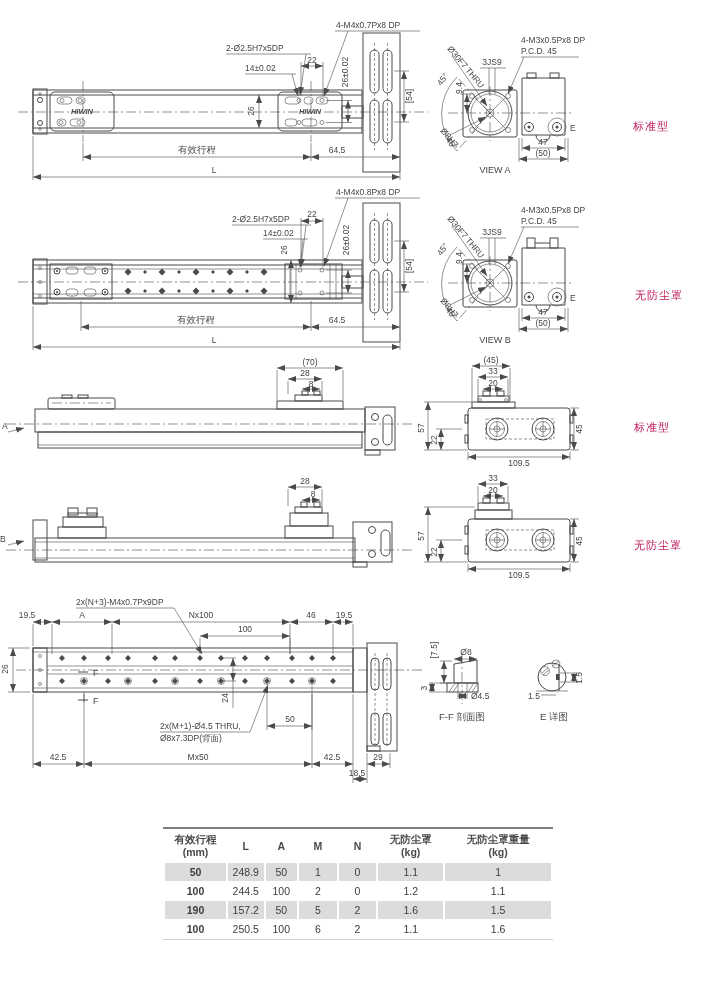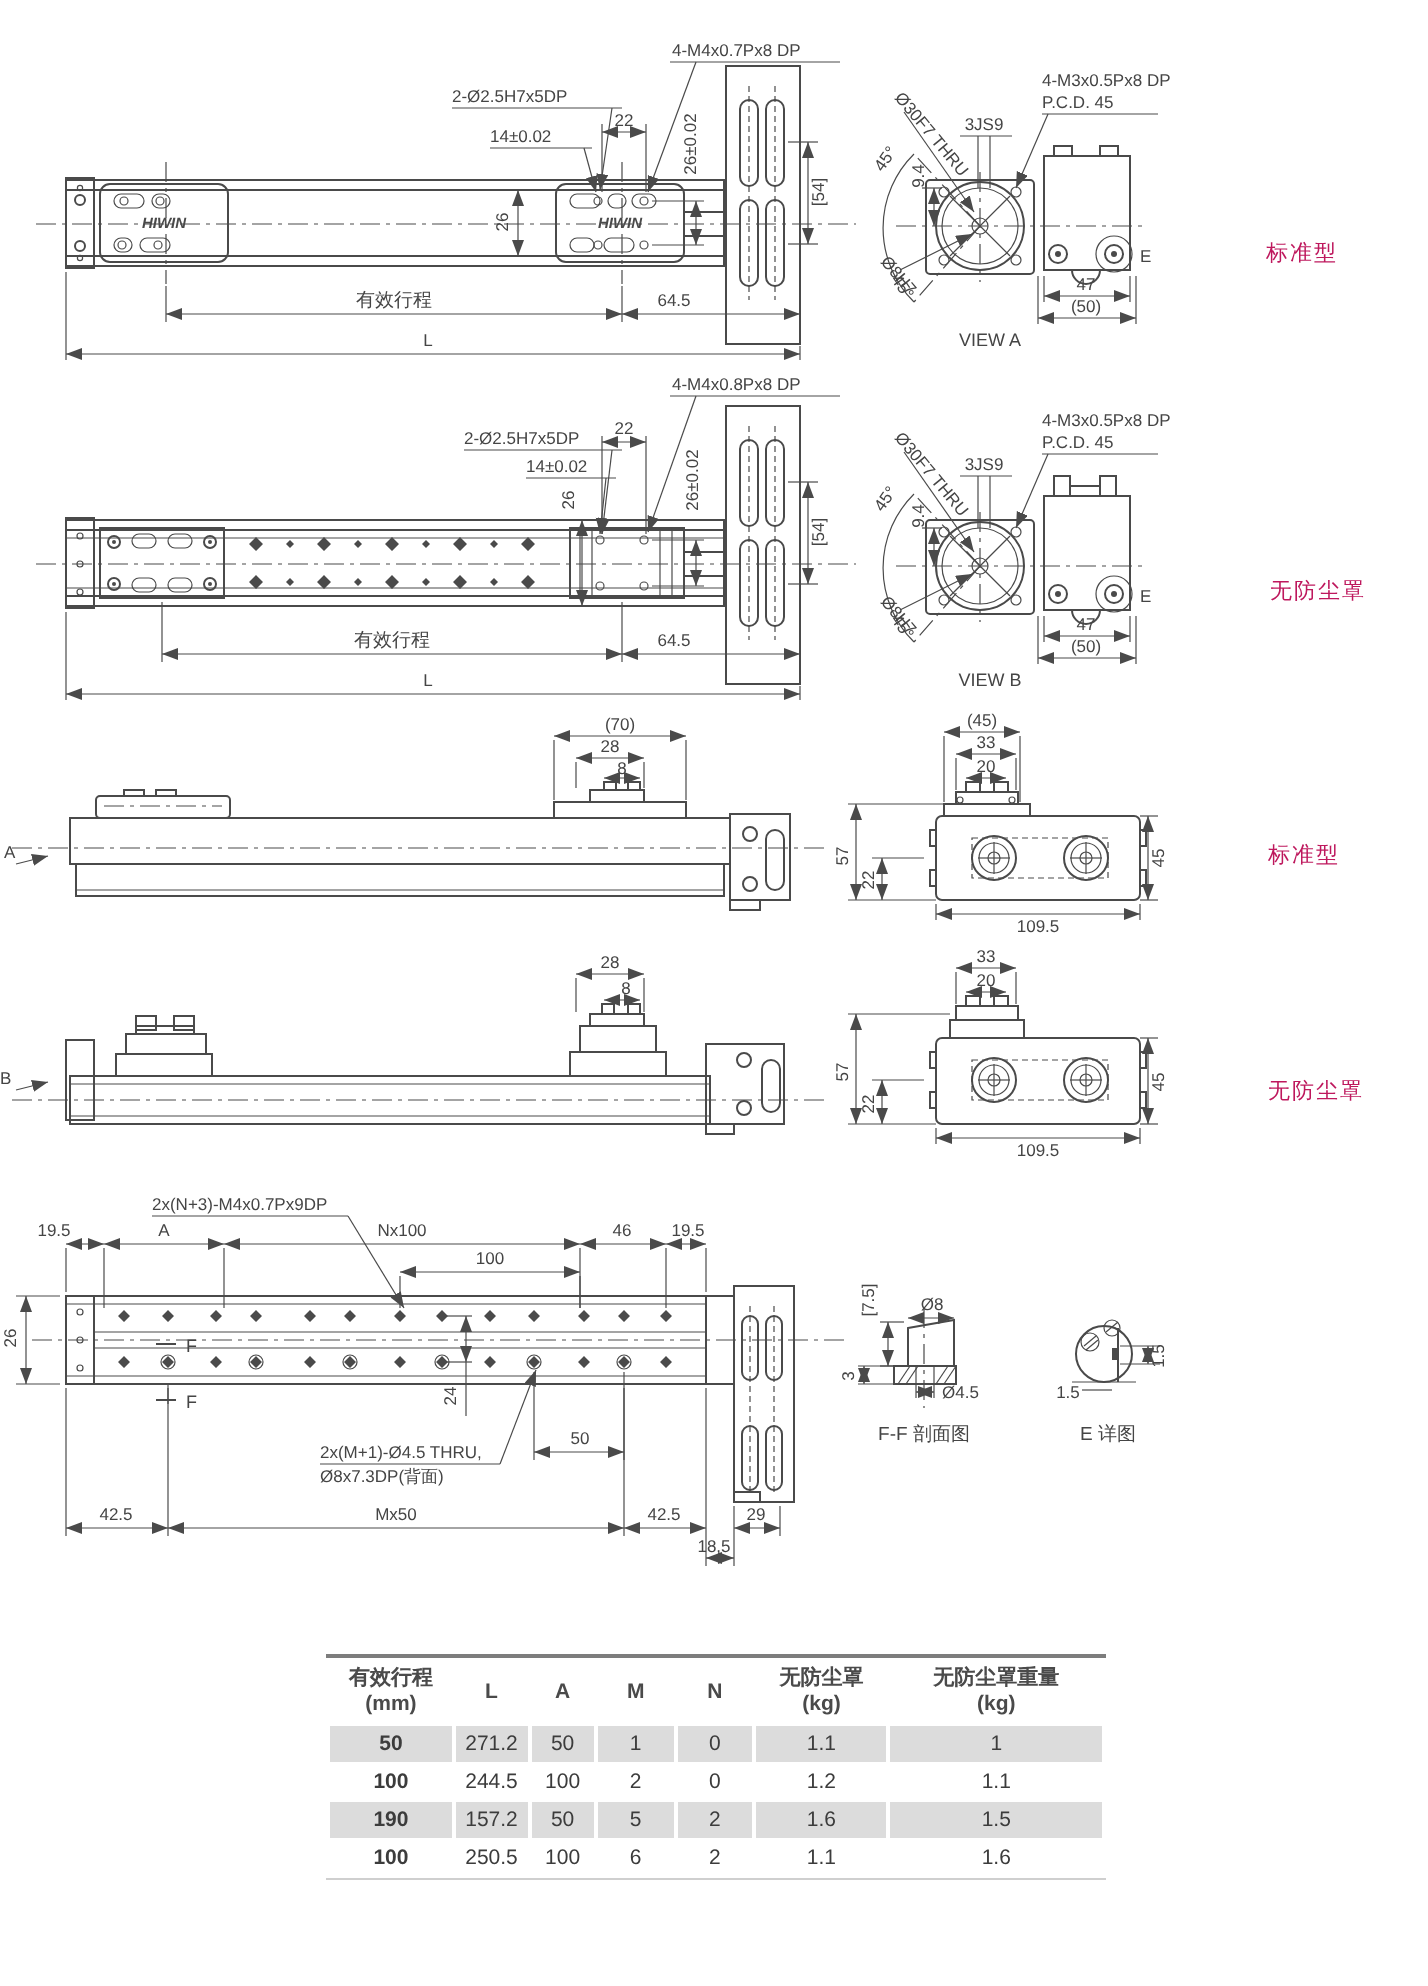--- a/index.html
+++ b/index.html
@@ -679,21 +679,21 @@
             </th>
         <th>
               <div>无防尘罩重量</div>
               <div>(kg)</div>
             </th>
       </tr>
     </thead>
     <tbody>
       <tr>
         <td>50</td>
-            <td>271.2</td>
+            <td>248.9</td>
             <td>50</td>
             <td>1</td>
             <td>0</td>
             <td>1.1</td>
             <td>1</td>
       </tr>
       <tr>
         <td>100</td>
             <td>244.5</td>
             <td>100</td>

